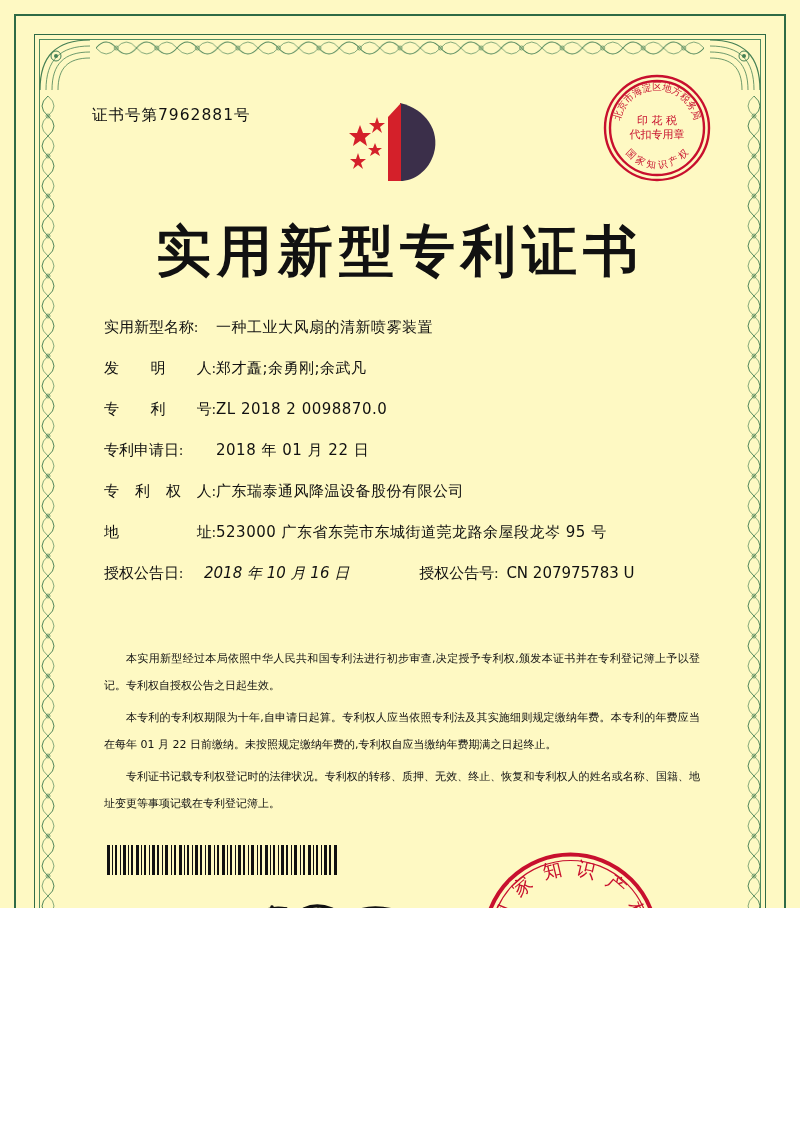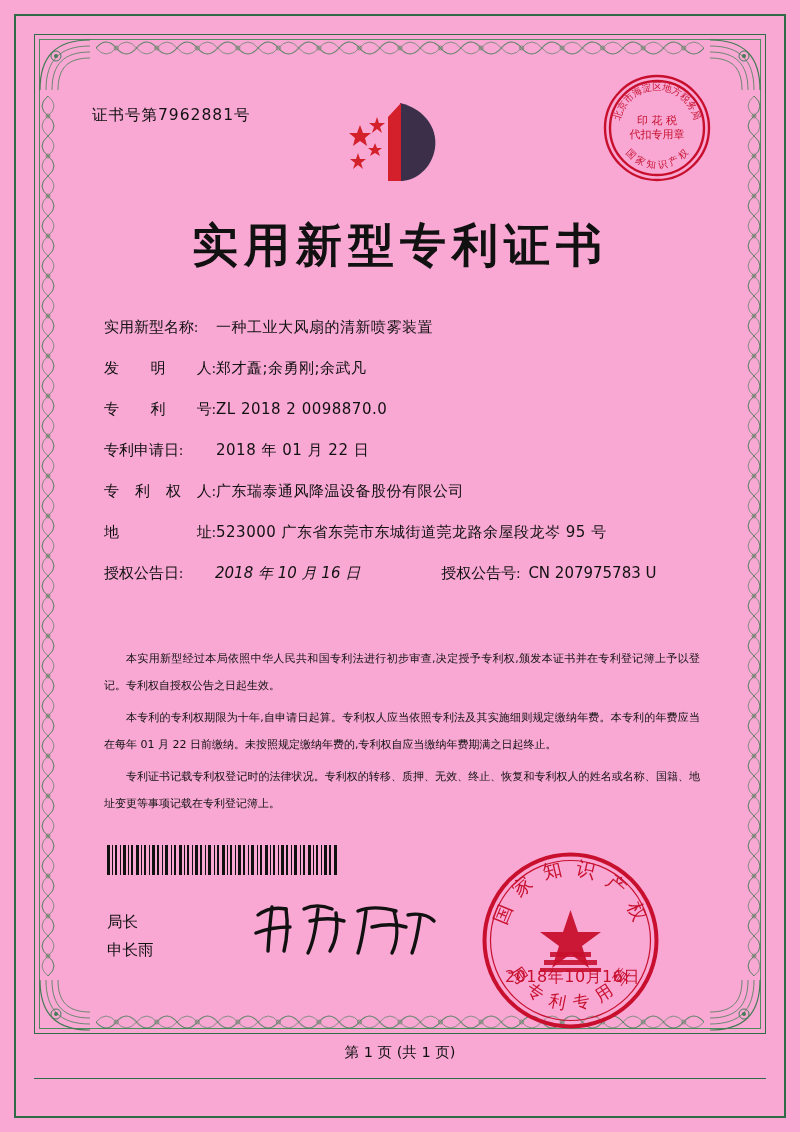--- a/index.html
+++ b/index.html
@@ -6,23 +6,23 @@
     margin: 0;
     padding: 0;
     background: #ffffff;
   }
   body {
     font-family: "DejaVu Sans", "Liberation Sans", sans-serif;
   }
   #page {
     position: relative;
     width: 800px;
-    height: 1132px;
+    height: 908px;
     overflow: hidden;
-    background: #f9a8d4;
+    background: #fef9c3;
   }
 
   
   .frame-outer {
     position: absolute;
     left: 14px; top: 14px;
     width: 772px; height: 1104px;
     border: 2px solid #2f6b46;
     box-sizing: border-box;
   }
@@ -95,21 +95,21 @@
   }
   .red-stamp-top svg { width: 100%; height: 100%; display: block; }
 
   .title {
     position: absolute;
     left: 0; right: 0;
     top: 215px;
     text-align: center;
     font-family: "DejaVu Serif", "Liberation Serif", serif;
     font-weight: bold;
-    font-size: 46px;
+    font-size: 55px;
     letter-spacing: 6px;
     color: #111;
   }
 
   
   .fields {
     position: absolute;
     left: 104px;
     top: 318px;
     width: 600px;
@@ -132,21 +132,20 @@
     display: flex;
     justify-content: space-between;
   }
   .field-label.spread span { display:inline-block; }
   .field-value {
     flex: 1 1 auto;
     letter-spacing: 0.5px;
   }
   .field-row.pair {
     justify-content: flex-start;
-    gap: 11px;
   }
   .pair-second {
     margin-left: 70px;
     display: flex;
     align-items: baseline;
     white-space: nowrap;
   }
   .pair-second .field-label {
     width: auto;
     flex: 0 0 auto;

